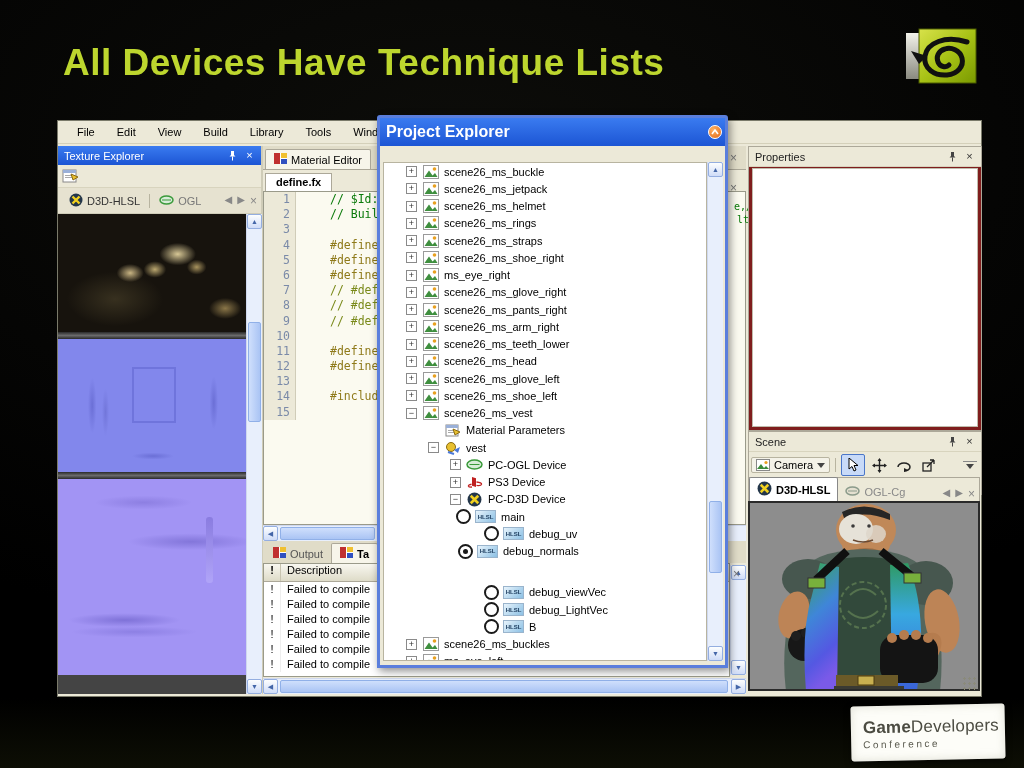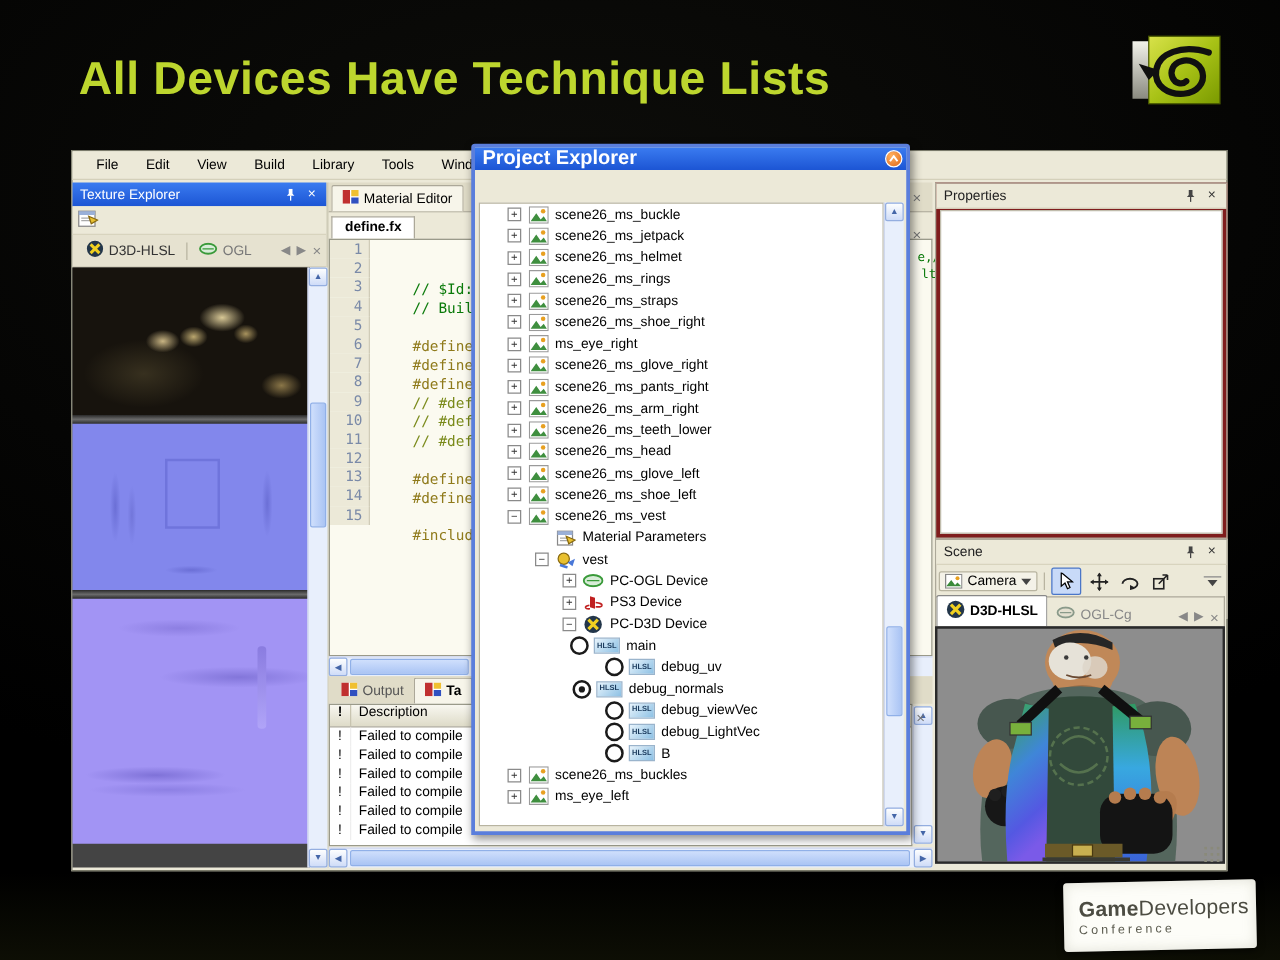--- a/index.html
+++ b/index.html
@@ -75,21 +75,21 @@
   .me{position:absolute;left:205px;top:25px;width:483px;height:395px;}
   .me-tabs{height:23px;background:#e0dcc8;display:flex;align-items:flex-end;padding-left:2px;border-bottom:1px solid #aca899;}
   .me-tab{display:flex;align-items:center;gap:4px;background:#f7f5ea;border:1px solid #aca899;border-bottom:none;
           padding:3px 8px;border-radius:2px 2px 0 0;}
   .file-tabs{height:21px;background:#ece9d8;display:flex;align-items:flex-end;padding-left:2px;border-bottom:1px solid #aca899;}
   .file-tab{background:#fff;border:1px solid #aca899;border-bottom:none;font-weight:bold;padding:2px 10px 3px;}
   .code{position:absolute;left:0;top:45px;right:0;bottom:16px;background:#fbfaf0;border:1px solid #9a9a8a;
         font-family:"DejaVu Sans Mono", monospace;font-size:11.5px;overflow:hidden;}
   .cline{display:flex;height:15.2px;line-height:15.2px;}
   .gut{width:26px;background:#ece9d8;color:#7a8aa8;text-align:right;padding-right:5px;border-right:1px solid #d0ccb8;}
-  .ctxt{padding-left:34px;white-space:pre;margin-top:32px;}
+  .ctxt{padding-left:34px;white-space:pre;}
   .k-comment{color:#0a7a0a;}
   .k-directive{color:#8f7a1a;}
   .k-directive-comment{color:#7a8a1a;}
   
   .bp{position:absolute;left:205px;top:420px;width:483px;height:153px;}
   .bp-tabs{height:22px;background:#e0dcc8;display:flex;align-items:flex-end;padding-left:2px;}
   .bp-tab{display:flex;align-items:center;gap:4px;padding:3px 8px;color:#555;}
   .bp-tab.active{background:#f7f5ea;border:1px solid #aca899;border-bottom:none;font-weight:bold;color:#000;border-radius:2px 2px 0 0;}
   .grid{position:absolute;left:0;top:22px;right:16px;bottom:17px;background:#fff;border:1px solid #9a9a8a;overflow:hidden;}
   .ghead{display:flex;height:17px;background:linear-gradient(#f8f7f0,#dedbc8);border-bottom:1px solid #aca899;font-size:11px;}
@@ -106,21 +106,21 @@
   .toolbtn.sel{background:#c8daf8;border:1px solid #4a76c8;}
   .camera{display:flex;align-items:center;gap:4px;padding:1px 4px;border:1px solid #b8b4a0;background:#f4f2e8;border-radius:2px;}
   .vp-tabs{position:absolute;left:690px;top:356px;width:232px;height:24px;background:#ece9d8;display:flex;align-items:flex-end;border:1px solid #aca899;border-bottom:none;box-sizing:border-box;}
   .vp-tab{display:flex;align-items:center;gap:4px;padding:3px 7px;}
   .vp-tab.active{background:#fff;border:1px solid #888;border-bottom:none;font-weight:bold;border-radius:2px 2px 0 0;}
   .vp-tab.dim{color:#888;}
   .viewport{position:absolute;left:690px;top:380px;width:232px;height:190px;background:#8d8d8d;border:2px solid #2a2a2a;box-sizing:border-box;overflow:hidden;}
   
   .pe{position:absolute;left:377px;top:115px;width:351px;height:553px;z-index:50;
       background:#ece9d8;border:3px solid #5a7edc;border-radius:3px 3px 0 0;box-shadow:2px 3px 8px rgba(0,0,0,.45);box-sizing:border-box;}
-  .pe-cap{height:18px;background:linear-gradient(to bottom,#3a7bf0,#1c55d4);color:#fff;display:flex;align-items:center;padding:0 3px 0 6px;font-weight:bold;}
+  .pe-cap{height:28px;background:linear-gradient(to bottom,#3a7bf0,#1c55d4);color:#fff;display:flex;align-items:center;padding:0 3px 0 6px;font-weight:bold;}
   .rollup{width:14px;height:14px;border-radius:50%;background:radial-gradient(circle at 35% 30%,#ffb060,#e06818);border:1px solid #fff;
       color:#fff;font-size:8px;display:flex;align-items:center;justify-content:center;margin-left:auto;box-sizing:border-box;}
   .pe-tools{height:25px;display:flex;align-items:center;padding:0 6px;border-bottom:1px solid #d8d4be;}
   .filter{margin-left:auto;display:flex;align-items:center;gap:5px;color:#222;}
   .tri{width:0;height:0;border-left:4px solid transparent;border-right:4px solid transparent;border-top:5px solid #444;}
   .pe-tree{position:absolute;left:3px;top:44px;right:18px;bottom:4px;background:#fff;border:1px solid #b8b4a0;overflow:hidden;}
   .trow{display:flex;align-items:center;height:17.25px;white-space:nowrap;}
   .exp{width:11px;height:11px;border:1px solid #8a8a8a;background:#fff;color:#333;font-size:9px;line-height:9px;
        display:flex;align-items:center;justify-content:center;box-sizing:border-box;margin-right:5px;flex:0 0 auto;}
   .expsp{width:16px;flex:0 0 auto;}
@@ -791,21 +791,21 @@
         <div class="trow" style="padding-left: 100px;">
           <span class="radio"></span>
           <span class="hlsl">HLSL</span>
           <span class="tlabel">debug_uv</span>
         </div>
         <div class="trow" style="padding-left: 74px;">
           <span class="radio on"></span>
           <span class="hlsl">HLSL</span>
           <span class="tlabel">debug_normals</span>
         </div>
-        <div class="trow" style="padding-left: 100px;">
+        <div class="trow" style="padding-left: 100px; margin-top: 24px;">
           <span class="radio"></span>
           <span class="hlsl">HLSL</span>
           <span class="tlabel">debug_viewVec</span>
         </div>
         <div class="trow" style="padding-left: 100px;">
           <span class="radio"></span>
           <span class="hlsl">HLSL</span>
           <span class="tlabel">debug_LightVec</span>
         </div>
         <div class="trow" style="padding-left: 100px;">

